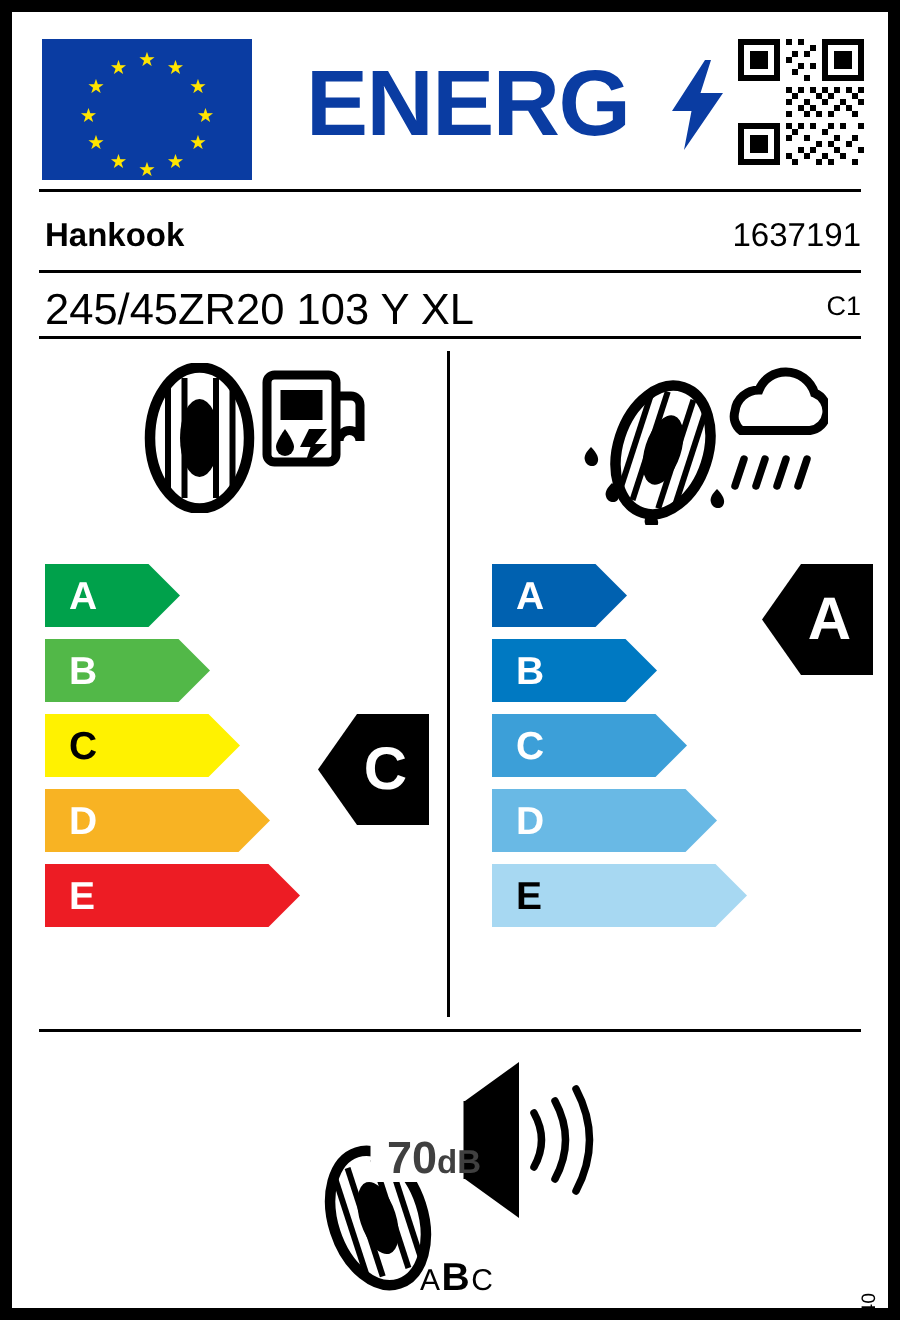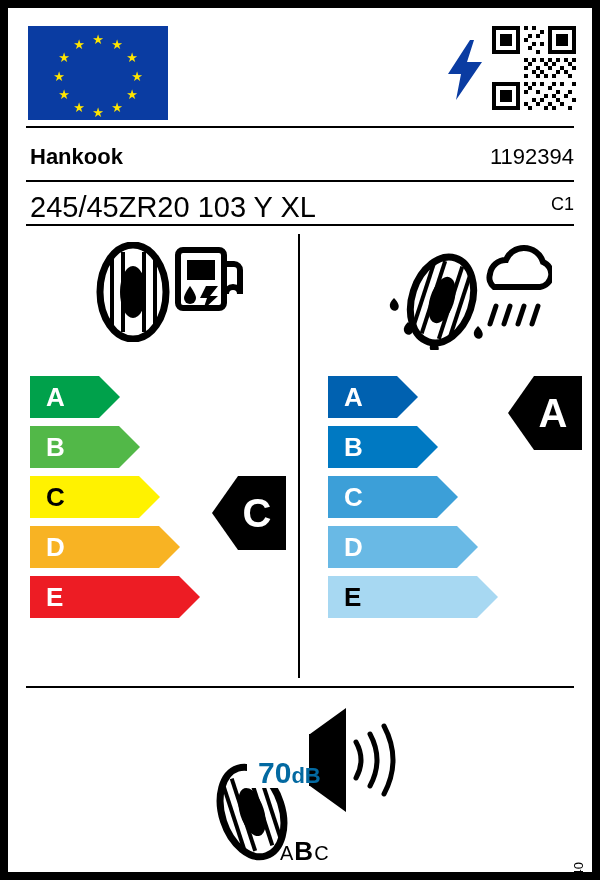--- a/index.html
+++ b/index.html
@@ -142,21 +142,21 @@
   
   .noise {
     position: absolute;
     left: 0; top: 686px;
     width: 584px; height: 178px;
   }
   .noise-db {
     position: absolute;
     font-weight: bold;
     font-size: 30px;
-    color: #0369a1;
+    color: #404040;
     text-align: right;
   }
   .noise-db span.unit { font-size: 22px; font-weight: bold; }
   .noise-class {
     position: absolute;
     font-size: 20px;
     color: #000000;
     letter-spacing: 1px;
   }
   .noise-class b { font-size: 26px; }
@@ -187,20 +187,21 @@
         <div class="star" style="left:30px;  top:63px;">★</div>
         <div class="star" style="left:45px;  top:76px;">★</div>
         <div class="star" style="left:64px;  top:81px;">★</div>
         <div class="star" style="left:83px;  top:76px;">★</div>
         <div class="star" style="left:98px;  top:63px;">★</div>
         <div class="star" style="left:103px; top:45px;">★</div>
         <div class="star" style="left:98px;  top:26px;">★</div>
         <div class="star" style="left:83px;  top:13px;">★</div>
       </div>
 
+      <div class="energy-word">ENERG</div>
 
       <div class="bolt">
         <svg viewBox="0 0 40 60" width="40" height="60" aria-hidden="true">
           <polygon points="26,0 4,34 17,34 12,60 38,22 23,22 30,0" fill="#0a3ca2"></polygon>
         </svg>
       </div>
 
       <div class="qr">
         <svg viewBox="0 0 21 21" width="84" height="84" shape-rendering="crispEdges">
           <rect width="21" height="21" fill="#fff"></rect>
@@ -283,21 +284,21 @@
               <rect x="15" y="20" width="1" height="1"></rect>
             <rect x="19" y="20" width="1" height="1"></rect>
           </g>
         </svg>
       </div>
     </div>
 
     <div class="hr" style="left:18px; top:118px; width:548px;"></div>
 
     <div class="brand">Hankook</div>
-    <div class="code">1192394</div>
+    <div class="code">1637191</div>
 
     <div class="hr" style="left:18px; top:172px; width:548px;"></div>
 
     <div class="tyre-size">245/45ZR20 103 Y XL</div>
     <div class="class-label">C1</div>
 
     <div class="hr" style="left:18px; top:216px; width:548px;"></div>
 
     <div class="vr" style="left:290px; top:226px; height:444px;"></div>
 

